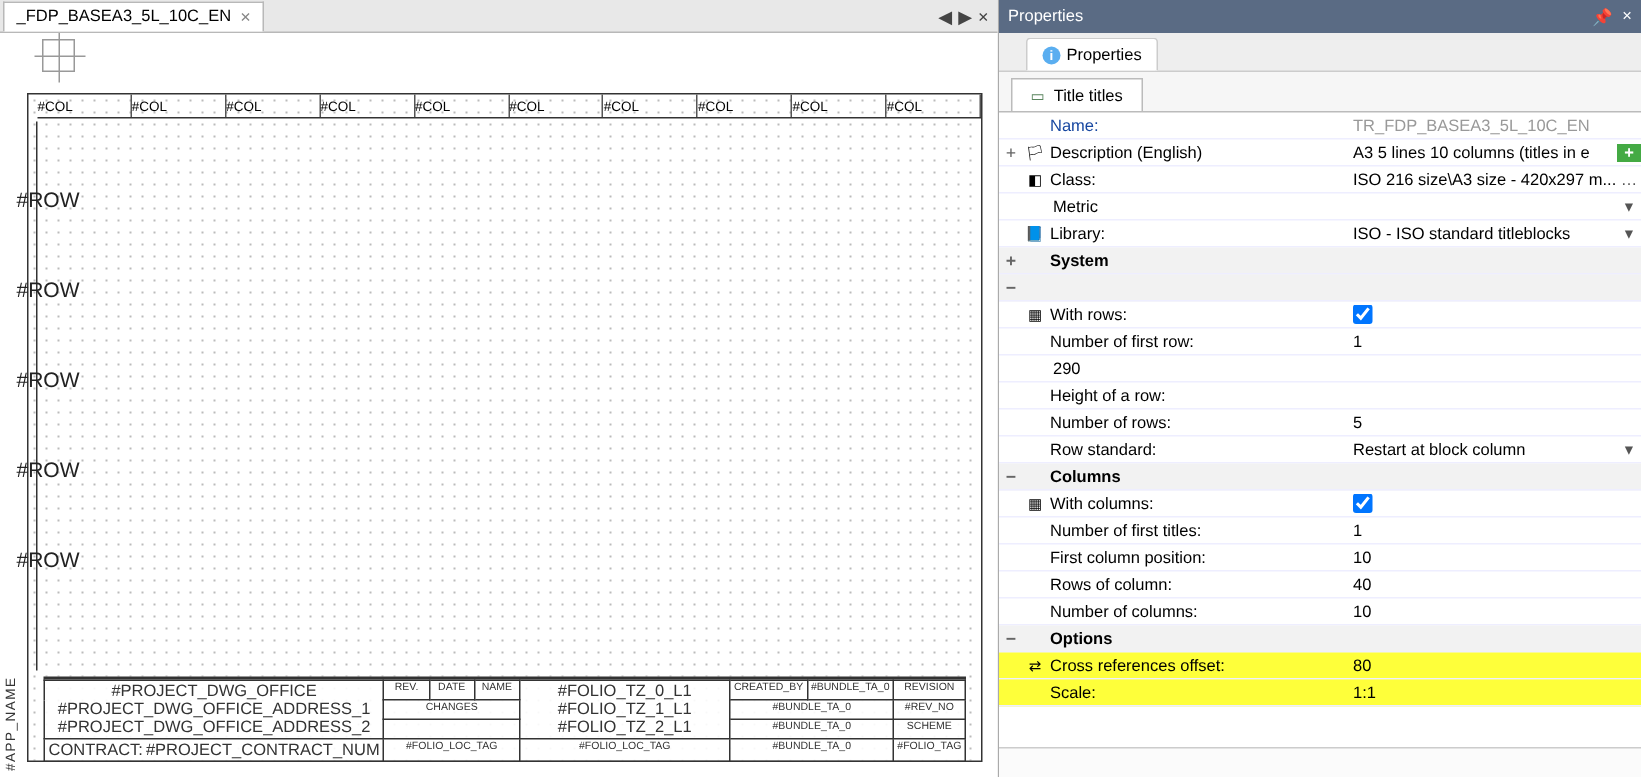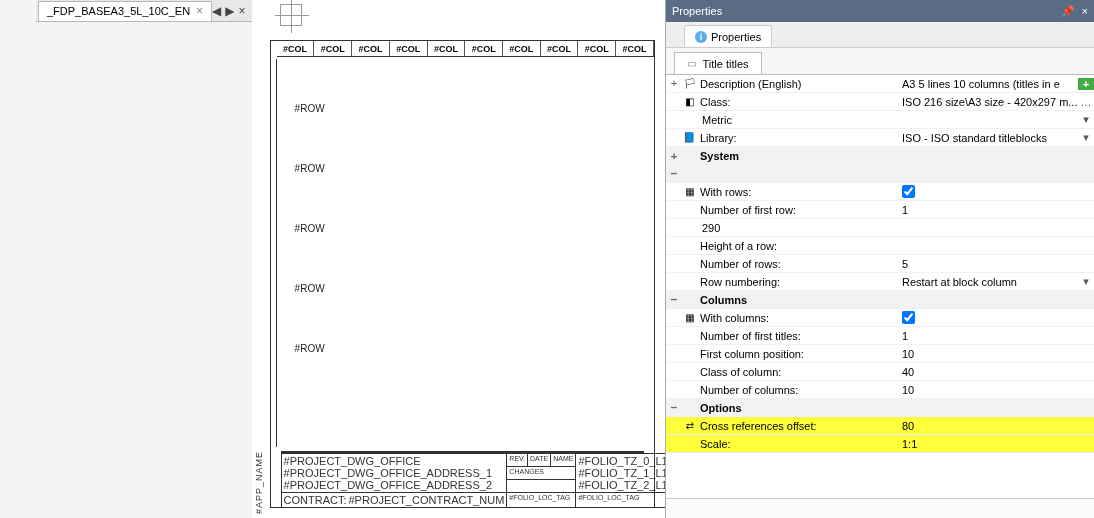--- a/index.html
+++ b/index.html
@@ -1,18 +1,18 @@
 <!DOCTYPE html>
 <html><head>
 <meta charset="utf-8">
 <style>
 * { box-sizing: border-box; margin: 0; padding: 0; font-family: "Segoe UI", Tahoma, sans-serif; font-size: 11px; }
 body { width: 1094px; height: 518px; display: flex; background: #fff; overflow: hidden; }
 
-.left-pane { width: 665px; height: 518px; background: #f4f4f4; position: relative; display: flex; flex-direction: row; padding-left: 36px; }
+.left-pane { width: 665px; height: 518px; background: #f4f4f4; position: relative; display: flex; flex-direction: column; }
 .right-pane { width: 429px; height: 518px; background: #f4f4f4; display: flex; flex-direction: column; border-left: 1px solid #aaa; }
 
 
 .doc-tabbar { height: 22px; background: #e8e8e8; display: flex; align-items: center; border-bottom: 1px solid #b8b8b8; }
 .doc-tab { height: 20px; padding: 0 8px; background: #fff; border: 1px solid #b8b8b8; border-bottom: none; display: flex; align-items: center; gap: 6px; margin-left: 2px; }
 .doc-tab span.close { color: #888; cursor: pointer; font-size: 12px; line-height: 1; }
 .doc-nav { margin-left: auto; display: flex; gap: 4px; padding-right: 6px; color: #444; }
 .doc-nav span { cursor: pointer; font-size: 12px; }
 
 
@@ -20,30 +20,30 @@
 .origin-marker { position: absolute; top: 4px; left: 28px; width: 22px; height: 22px; border: 1px solid #999; }
 .origin-marker::before { content: ""; position: absolute; left: 10px; top: -6px; width: 1px; height: 34px; background: #999; }
 .origin-marker::after { content: ""; position: absolute; top: 10px; left: -6px; height: 1px; width: 34px; background: #999; }
 
 .sheet { position: absolute; top: 40px; left: 18px; right: 10px; bottom: 10px; border: 1px solid #333; background-image: radial-gradient(#bbb 0.5px, transparent 0.5px); background-size: 8px 8px; }
 
 .app-name-vert { position: absolute; left: 2px; bottom: 4px; writing-mode: vertical-rl; transform: rotate(180deg); font-size: 9px; color: #333; letter-spacing: 1px; white-space: nowrap; }
 
 
 .cols-row { position: absolute; top: 0; left: 6px; right: 0; height: 16px; display: flex; border-bottom: 1px solid #333; }
-.cols-row div { flex: 1; text-align: center; border-right: 1px solid #555; font-size: 9px; line-height: 16px; font-weight: bold; }
+.cols-row div { flex: 1; border-right: 1px solid #555; font-size: 9px; line-height: 16px; }
 
 
 .rows-col { position: absolute; left: 0; top: 18px; bottom: 60px; width: 6px; border-right: 1px solid #333; }
-.row-label { position: absolute; left: -8px; font-size: 10px; color: #222; margin-left: 32px; }
+.row-label { position: absolute; left: -8px; font-size: 14px; color: #222; }
 
 
 .titleblock { position: absolute; left: 10px; right: 10px; bottom: 0; height: 56px; border-top: 2px solid #333; background: rgba(255,255,255,.9); font-size: 7px; color: #333; }
 .tb-grid { width: 100%; height: 100%; border-collapse: collapse; }
-.tb-grid td { border: 1px solid #333; padding: 1px 2px; vertical-align: top; font-size: 7px; white-space: nowrap; overflow: hidden; }
+.tb-grid td { border: 1px solid #333; padding: 1px 2px; vertical-align: top; font-size: 7px; white-space: nowrap; overflow: hidden; text-align: center; }
 .tb-col-narrow { width: 30px; }
 
 
 .panel-header { height: 22px; background: #5a6b84; color: #fff; display: flex; align-items: center; padding: 0 6px; gap: 6px; }
 .panel-header .spacer { flex: 1; }
 .panel-header .btn { cursor: pointer; }
 
 .subtabs { display: flex; align-items: flex-end; height: 26px; padding-left: 18px; background: #eee; border-bottom: 1px solid #ccc; }
 .subtab { height: 22px; padding: 0 10px; background: #fff; border: 1px solid #ccc; border-bottom: none; border-radius: 3px 3px 0 0; display: flex; align-items: center; gap: 4px; font-size: 11px; }
 .subtab .i { width: 12px; height: 12px; border-radius: 50%; background: #5aaef0; display: inline-flex; align-items: center; justify-content: center; color: #fff; font-weight: bold; font-size: 9px; }
@@ -172,20 +172,26 @@
 
   <div class="cattabs">
     <div class="cattab">
       <span class="icon">▭</span>
       <span>Title titles</span>
     </div>
   </div>
 
   <div class="prop-grid">
 
+    <div class="prop-row name">
+      <span class="prop-exp"></span>
+        <span class="prop-icon"></span>
+      <span class="prop-label">Name:</span>
+      <span class="prop-value">TR_FDP_BASEA3_5L_10C_EN</span>
+    </div>
 
     <div class="prop-row">
       <span class="prop-exp">+</span>
       <span class="prop-icon">🏳</span>
       <span class="prop-label">Description (English)</span>
       <span class="prop-value">A3 5 lines 10 columns (titles in e</span>
       <span class="prop-dd" style="background:#4a4;color:#fff;font-weight:bold">+</span>
     </div>
 
     <div class="prop-row">
@@ -248,21 +254,21 @@
     </div>
     <div class="prop-row">
       <span class="prop-exp"></span>
         <span class="prop-icon"></span>
       <span class="prop-label">Number of rows:</span>
       <span class="prop-value">5</span>
     </div>
     <div class="prop-row">
       <span class="prop-exp"></span>
         <span class="prop-icon"></span>
-      <span class="prop-label">Row numbering:</span>
+      <span class="prop-label">Row standard:</span>
       <span class="prop-value">Restart at block column</span>
       <span class="prop-dd">▾</span>
     </div>
 
     <div class="prop-row group">
       <span class="prop-exp">−</span>
         <span class="prop-icon"></span>
       <span class="prop-label">Columns</span>
     </div>
     <div class="prop-row">
@@ -281,21 +287,21 @@
     </div>
     <div class="prop-row">
       <span class="prop-exp"></span>
         <span class="prop-icon"></span>
       <span class="prop-label">First column position:</span>
       <span class="prop-value">10</span>
     </div>
     <div class="prop-row">
       <span class="prop-exp"></span>
         <span class="prop-icon"></span>
-      <span class="prop-label">Class of column:</span>
+      <span class="prop-label">Rows of column:</span>
       <span class="prop-value">40</span>
     </div>
     <div class="prop-row">
       <span class="prop-exp"></span>
         <span class="prop-icon"></span>
       <span class="prop-label">Number of columns:</span>
       <span class="prop-value">10</span>
     </div>
 
     <div class="prop-row group">

